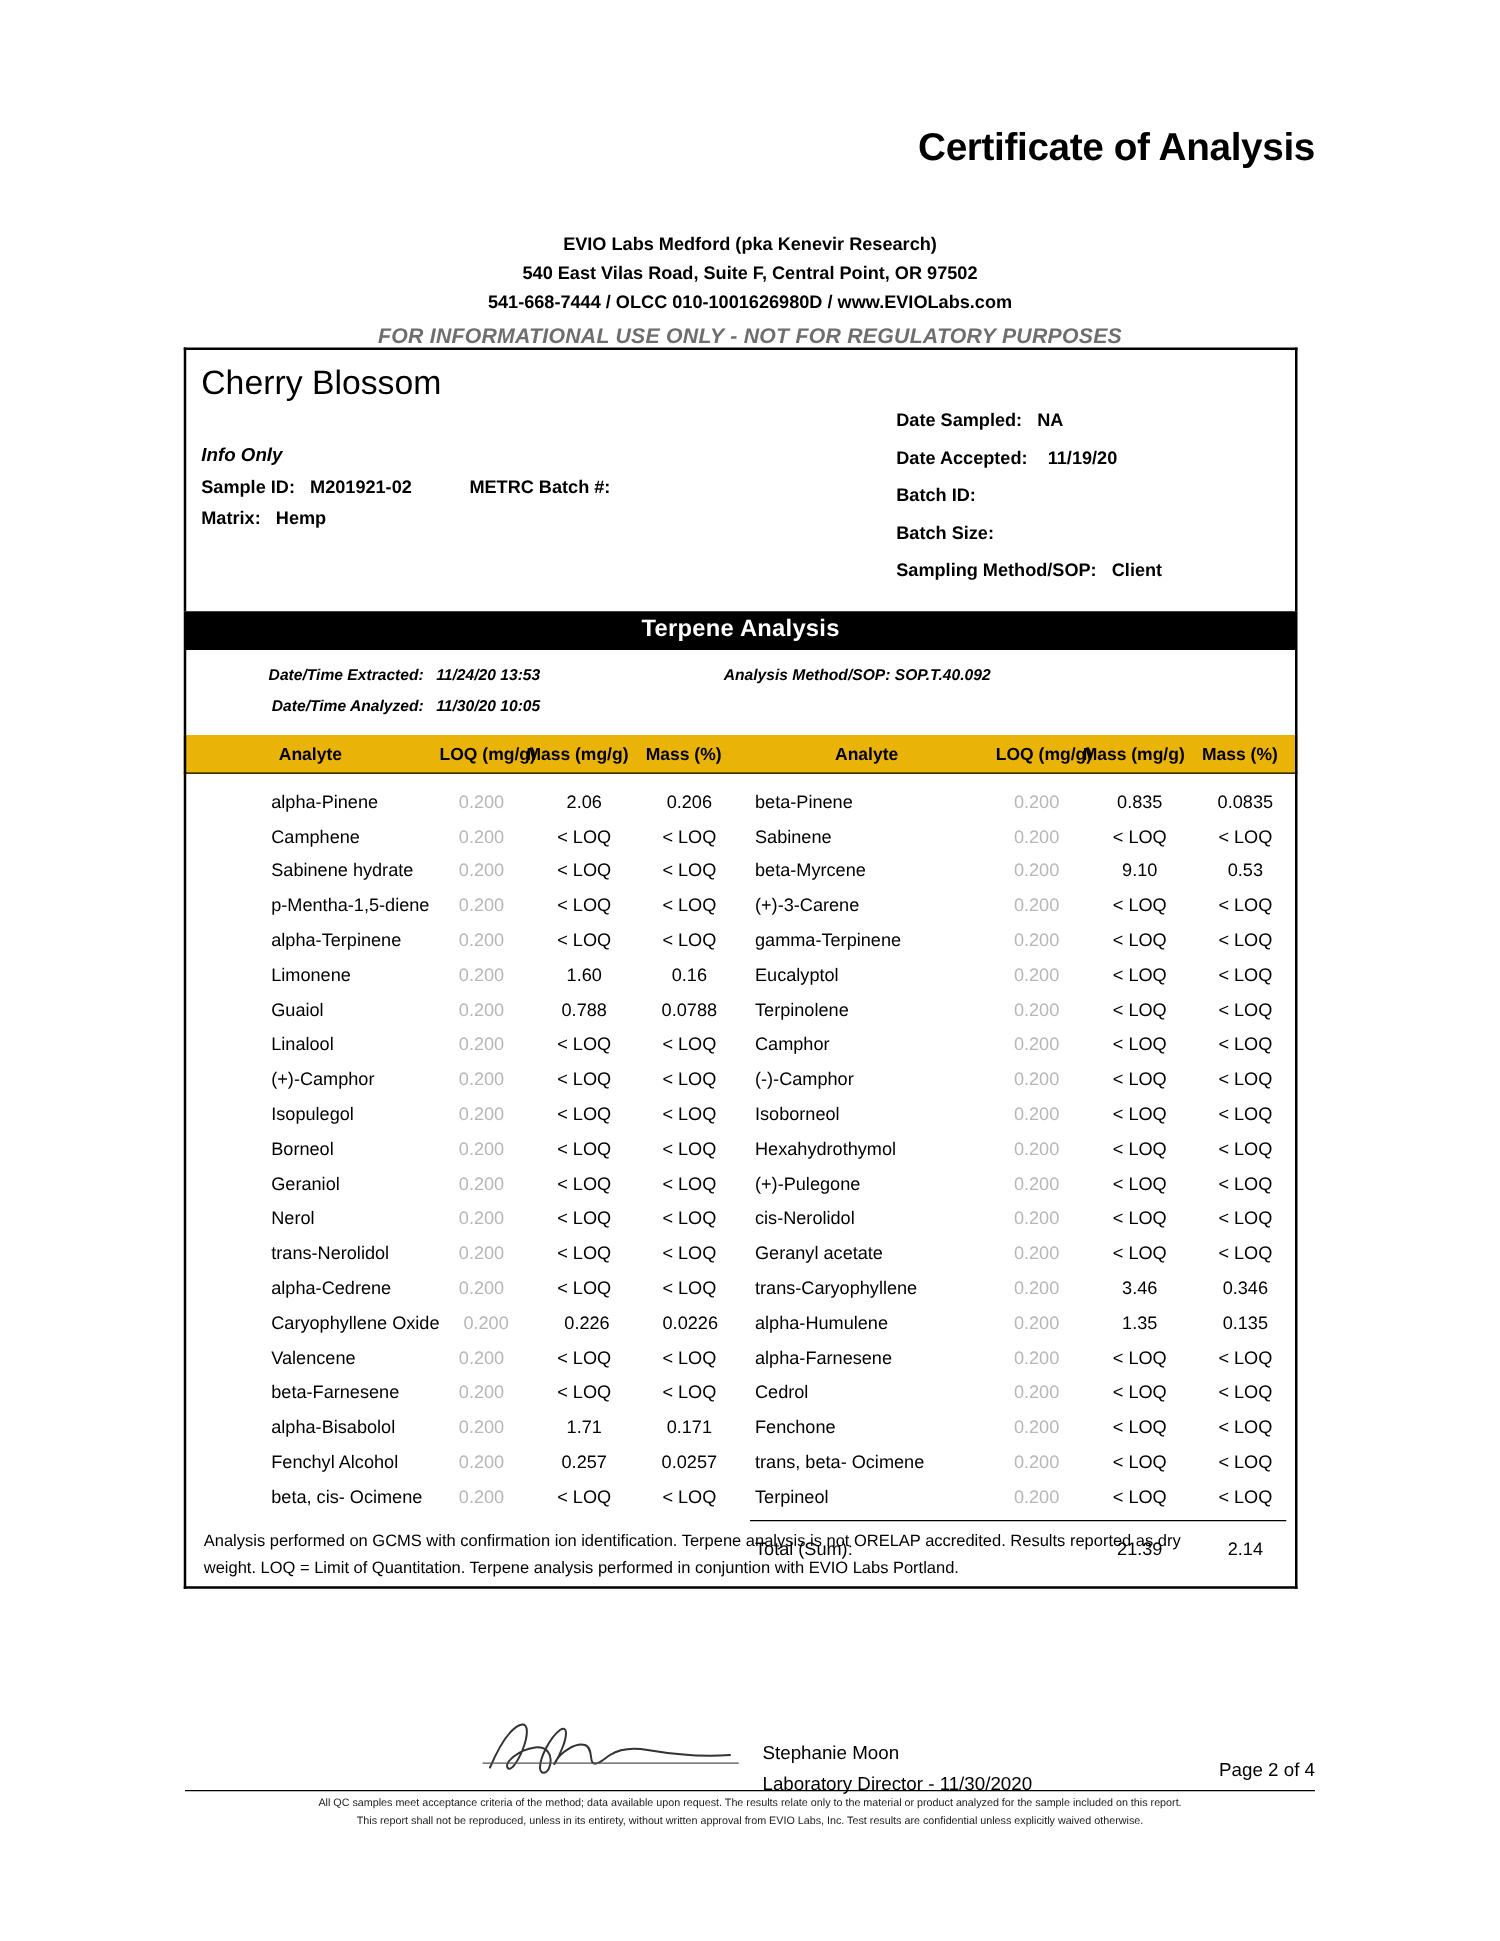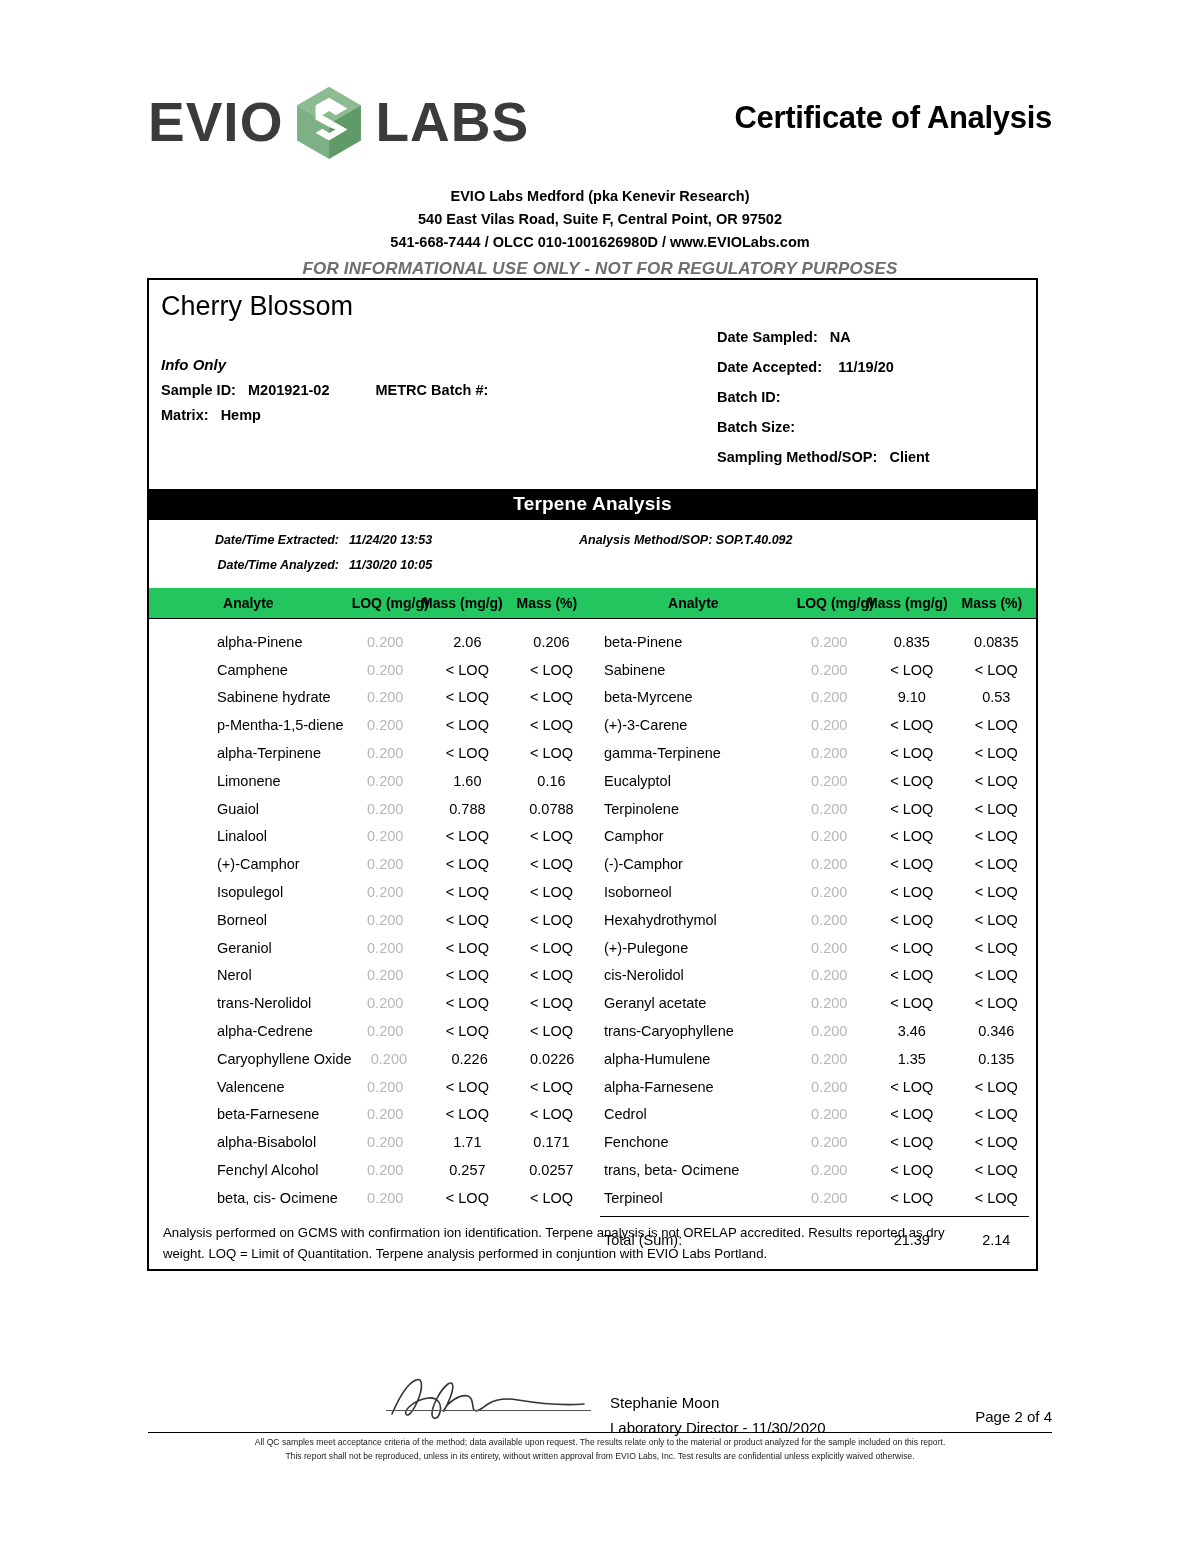--- a/index.html
+++ b/index.html
@@ -137,21 +137,21 @@
     font-weight: bold;
     font-style: italic;
     line-height: 25px;
   }
   .meta-label { width: 200px; text-align: right; padding-right: 10px; }
   .meta-val { width: 230px; }
   .meta-sop { }
 
   
   .thead {
-    background: #22c55e;
+    background: #eab308;
     border-left: 2px solid #000;
     border-right: 2px solid #000;
     border-bottom: 1px solid #000;
     display: flex;
     font-size: 14px;
     font-weight: bold;
     height: 31px;
     align-items: center;
   }
   .hcell { position: relative; }
@@ -263,33 +263,20 @@
     font-size: 8.6px;
     line-height: 13.5px;
     color: #222;
   }
 </style>
 </head>
 <body>
 
 <div class="header">
 
-  <div class="logo-wrap">
-    <span class="logo-text">EVIO</span>
-    <span class="logo-mark">
-      <svg width="84" height="84" viewBox="0 0 100 100">
-        <polygon points="50,8 88,30 50,52 12,30" fill="#8cbb92"></polygon>
-        <polygon points="12,30 50,52 50,94 12,72" fill="#7db085"></polygon>
-        <polygon points="50,52 88,30 88,72 50,94" fill="#5f9a68"></polygon>
-        <polygon points="34,30 50,21 72,34 58,42 50,37 42,42 58,51 50,56 34,47" fill="#ffffff"></polygon>
-        <polygon points="50,56 58,51 72,59 50,72 34,63 42,58 50,63 58,59" fill="#ffffff"></polygon>
-      </svg>
-    </span>
-    <span class="logo-text">LABS</span>
-  </div>
 
   <div class="coa-title">Certificate of Analysis</div>
 </div>
 
 <div class="lab-lines">
   <div>EVIO Labs Medford (pka Kenevir Research)</div>
   <div>540 East Vilas Road, Suite F, Central Point, OR 97502</div>
   <div>541-668-7444 / OLCC 010-1001626980D / www.EVIOLabs.com</div>
 </div>
 <div class="disclaimer">FOR INFORMATIONAL USE ONLY - NOT FOR REGULATORY PURPOSES</div>

